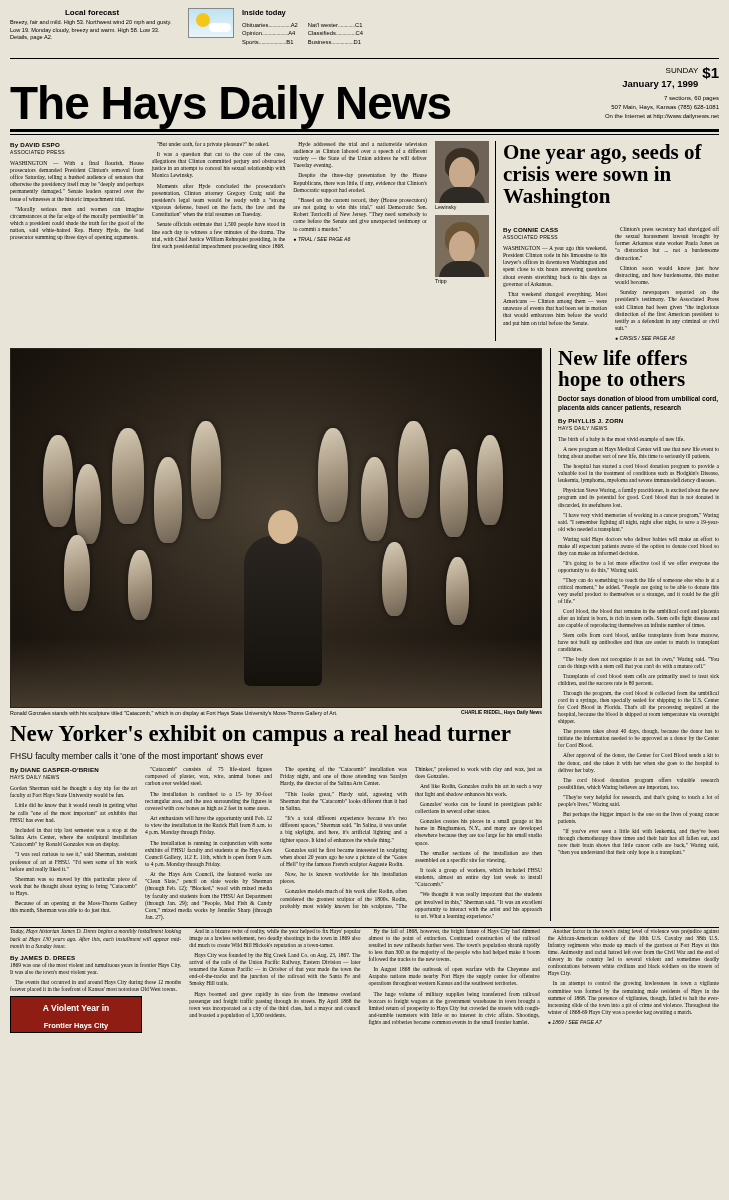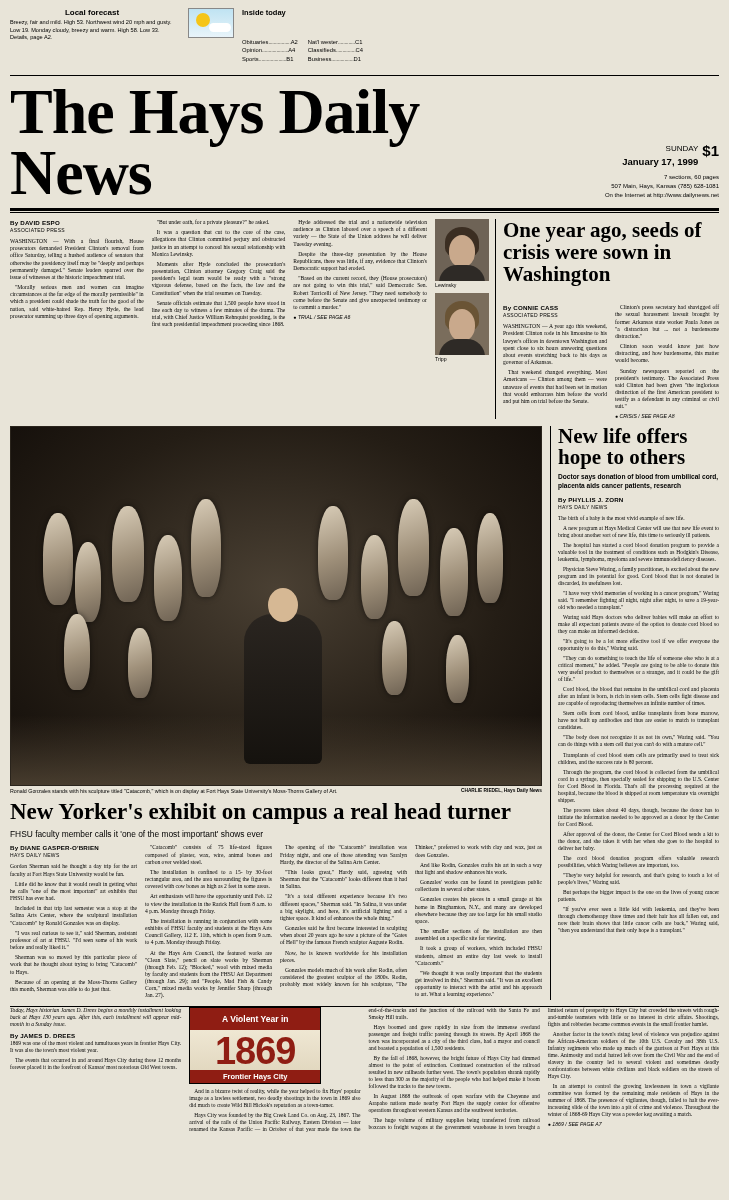--- a/index.html
+++ b/index.html
@@ -70,36 +70,36 @@
     flex: 1;
     display: flex;
     font-family: "Liberation Sans", sans-serif;
     font-size: 5.8px;
     line-height: 1.45;
   }
   .inside-col { padding-right: 10px; }
   .inside-title {
     font-weight: bold;
     font-size: 7.5px;
-    margin-bottom: 19px;
+    margin-bottom: 2px;
   }
   .idx-row { white-space: nowrap; }
   .idx-dots { letter-spacing: -0.3px; }
 
   
   .masthead {
     display: flex;
     align-items: flex-end;
     padding: 6px 0 2px 0;
   }
   .masthead h1 {
     margin: 0;
-    font-family: Liberation Serif, serif;
+    font-family: Liberation Sans, sans-serif;
     font-weight: bold;
-    font-size: 64px;
+    font-size: 46px;
     letter-spacing: -1px;
     line-height: 0.95;
     flex: 1;
   }
   .masthead-right {
     text-align: right;
     font-family: "Liberation Sans", sans-serif;
     font-size: 6px;
     line-height: 1.5;
     padding-bottom: 4px;
@@ -483,21 +483,20 @@
 
     <div class="sec3">
       <div class="rule-thin"></div>
       <div class="cols4 bodytext">
         <div class="italic-intro">Today, Hays historian James D. Drees begins a monthly installment looking back at Hays 130 years ago. After this, each installment will appear mid-month in a Sunday issue.</div>
         <div class="byline">By JAMES D. DREES</div>
         <p class="first">1869 was one of the most violent and tumultuous years in frontier Hays City. It was also the town's most violent year.</p>
         <p>The events that occurred in and around Hays City during those 12 months forever placed it in the forefront of Kansas' most notorious Old West towns.</p>
         <div class="yearbox">
           <div class="yb-top">A Violent Year in</div>
-          <div class="yb-year">1869</div>
           <div class="yb-bot">Frontier Hays City</div>
         </div>
         <p>And in a bizarre twist of reality, while the year helped to fix Hays' popular image as a lawless settlement, two deadly shootings in the town in 1869 also did much to create Wild Bill Hickok's reputation as a town-tamer.</p>
         <p>Hays City was founded by the Big Creek Land Co. on Aug. 23, 1867. The arrival of the rails of the Union Pacific Railway, Eastern Division — later renamed the Kansas Pacific — in October of that year made the town the end-of-the-tracks and the junction of the railroad with the Santa Fe and Smoky Hill trails.</p>
         <p>Hays boomed and grew rapidly in size from the immense overland passenger and freight traffic passing through its streets. By April 1868 the town was incorporated as a city of the third class, had a mayor and council and boasted a population of 1,500 residents.</p>
         <p>By the fall of 1868, however, the bright future of Hays City had dimmed almost to the point of extinction. Continued construction of the railroad resulted in new railheads further west. The town's population shrank rapidly to less than 300 as the majority of the people who had helped make it boom followed the tracks to the new towns.</p>
         <p>In August 1868 the outbreak of open warfare with the Cheyenne and Arapaho nations made nearby Fort Hays the supply center for offensive operations throughout western Kansas and the southwest territories.</p>
         <p>The huge volume of military supplies being transferred from railroad boxcars to freight wagons at the government warehouse in town brought a limited return of prosperity to Hays City but crowded the streets with rough-and-tumble teamsters with little or no interest in civic affairs. Shootings, fights and robberies became common events in the small frontier hamlet.</p>
         <p>Another factor in the town's rising level of violence was prejudice against the African-American soldiers of the 10th U.S. Cavalry and 38th U.S. Infantry regiments who made up much of the garrison at Fort Hays at this time. Animosity and racial hatred left over from the Civil War and the end of slavery in the country led to several violent and sometimes deadly confrontations between white civilians and black soldiers on the streets of Hays City.</p>
         <p>In an attempt to control the growing lawlessness in town a vigilante committee was formed by the remaining male residents of Hays in the summer of 1868. The presence of vigilantes, though, failed to halt the ever-increasing slide of the town into a pit of crime and violence. Throughout the winter of 1868-69 Hays City was a powder keg awaiting a match.</p>

